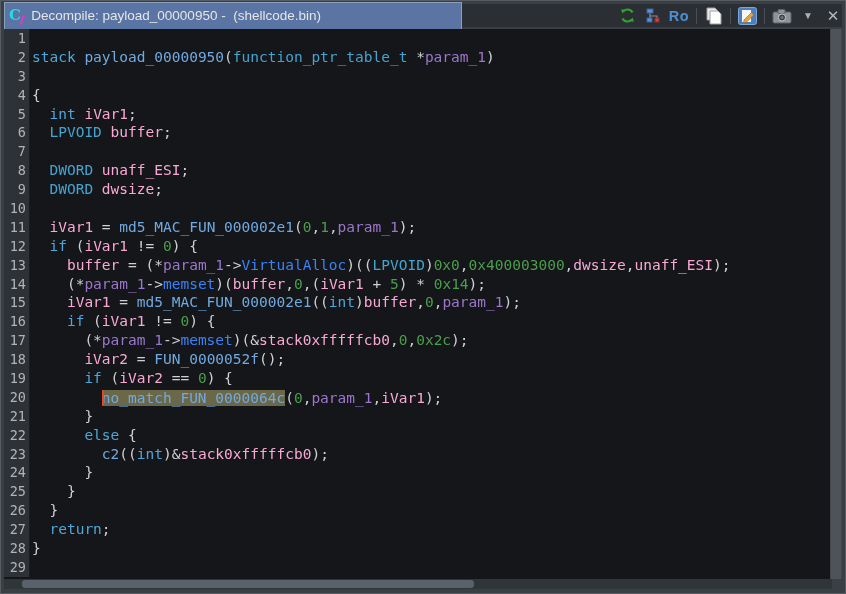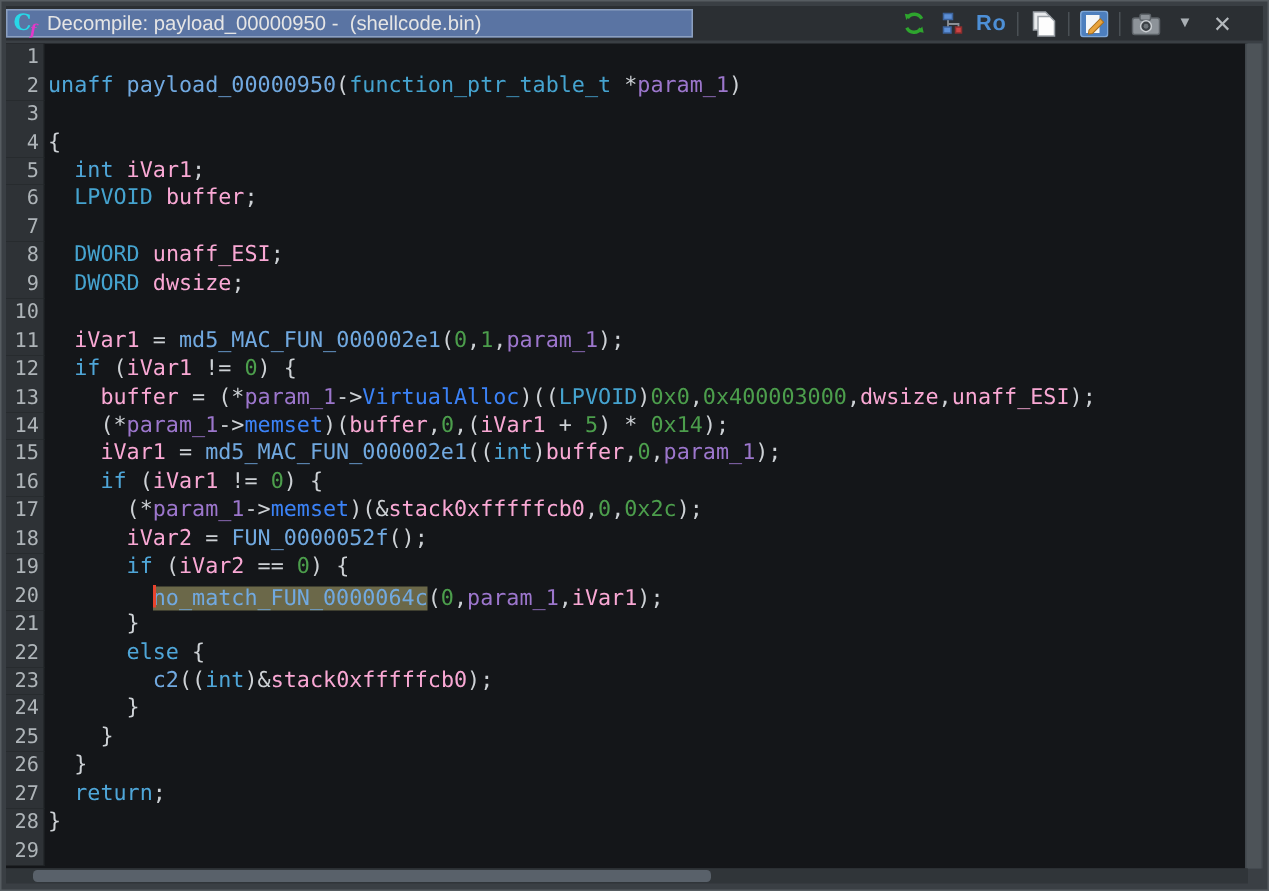--- a/index.html
+++ b/index.html
@@ -8,27 +8,27 @@
     position:relative;width:846px;height:594px;
     background:#3a3f44;border:1px solid #565c61;
     font-family:"Liberation Sans",sans-serif;overflow:hidden;
   }
   
   .titlebar{
     position:absolute;left:3px;top:3px;right:3px;height:23px;
     background:#2b2f33;display:flex;align-items:center;
   }
   .title-active{
-    height:19px;width:458px;display:flex;align-items:center;
+    height:28px;width:458px;display:flex;align-items:center;
     background:#5a74a3;border:1px solid #8ca0c0;padding:0 6px 0 4px;
   }
   .dc-icon{font-family:"DejaVu Serif",serif;font-weight:bold;font-size:15px;color:#28d8e8;line-height:1;position:relative;margin-right:6px;}
   .dc-icon i{font-size:10px;color:#e438c8;font-style:italic;position:relative;top:3px;left:-1px;}
   .title-text{font-size:13.5px;color:#e5e5e5;white-space:pre;overflow:hidden;}
-  .tb-right{margin-left:auto;display:flex;align-items:center;gap:7px;padding-right:18px;}
+  .tb-right{margin-left:auto;display:flex;align-items:center;gap:7px;padding-right:0;}
   .tb-btn{display:flex;align-items:center;justify-content:center;height:20px;min-width:18px;cursor:default;}
   .tb-sep{width:1px;height:16px;background:#4a5055;}
   .ro{color:#4d8fd6;font-size:14.5px;font-weight:bold;letter-spacing:.5px;}
   .arrow{color:#a9afb4;font-size:10px;}
   .close{color:#b4b9bd;font-size:15px;font-weight:bold;font-family:"DejaVu Sans",sans-serif;}
   
   .codewrap{
     position:absolute;left:3px;top:28px;width:828px;height:550px;
     background:#141619;overflow:hidden;
     font-family:"DejaVu Sans Mono",monospace;font-size:14.5px;line-height:18.9px;
@@ -109,21 +109,21 @@
           <circle cx="10" cy="9.5" r="1.6" fill="#6d7378"></circle>
         </svg>
       </span>
       <span class="tb-btn arrow">▼</span>
       <span class="tb-btn close">✕</span>
     </div>
   </div>
 
   <div class="codewrap" id="code-panel">
       <div class="row"><span class="ln">1</span><span class="lc"></span></div>
-      <div class="row"><span class="ln">2</span><span class="lc"><span class="tk kw">unaff</span><span class="tk pl"> </span><span class="tk fn">payload_00000950</span><span class="tk pl">(</span><span class="tk ty">function_ptr_table_t</span><span class="tk pl"> *</span><span class="tk pr">param_1</span><span class="tk pl">)</span></span></div>
+      <div class="row"><span class="ln">2</span><span class="lc"><span class="tk kw">stack</span><span class="tk pl"> </span><span class="tk fn">payload_00000950</span><span class="tk pl">(</span><span class="tk ty">function_ptr_table_t</span><span class="tk pl"> *</span><span class="tk pr">param_1</span><span class="tk pl">)</span></span></div>
       <div class="row"><span class="ln">3</span><span class="lc"></span></div>
       <div class="row"><span class="ln">4</span><span class="lc"><span class="tk pl">{</span></span></div>
       <div class="row"><span class="ln">5</span><span class="lc"><span class="tk pl">  </span><span class="tk kw">int</span><span class="tk pl"> </span><span class="tk va">iVar1</span><span class="tk pl">;</span></span></div>
       <div class="row"><span class="ln">6</span><span class="lc"><span class="tk pl">  </span><span class="tk ty">LPVOID</span><span class="tk pl"> </span><span class="tk va">buffer</span><span class="tk pl">;</span></span></div>
       <div class="row"><span class="ln">7</span></div>
       <div class="row"><span class="ln">8</span><span class="lc"><span class="tk pl">  </span><span class="tk ty">DWORD</span><span class="tk pl"> </span><span class="tk va">unaff_ESI</span><span class="tk pl">;</span></span></div>
       <div class="row"><span class="ln">9</span><span class="lc"><span class="tk pl">  </span><span class="tk ty">DWORD</span><span class="tk pl"> </span><span class="tk va">dwsize</span><span class="tk pl">;</span></span></div>
       <div class="row"><span class="ln">10</span><span class="lc"></span></div>
       <div class="row"><span class="ln">11</span><span class="lc"><span class="tk pl">  </span><span class="tk va">iVar1</span><span class="tk pl"> = </span><span class="tk fn">md5_MAC_FUN_000002e1</span><span class="tk pl">(</span><span class="tk co">0</span><span class="tk pl">,</span><span class="tk co">1</span><span class="tk pl">,</span><span class="tk pr">param_1</span><span class="tk pl">);</span></span></div>
       <div class="row"><span class="ln">12</span><span class="lc"><span class="tk pl">  </span><span class="tk kw">if</span><span class="tk pl"> (</span><span class="tk va">iVar1</span><span class="tk pl"> != </span><span class="tk co">0</span><span class="tk pl">) {</span></span></div>

